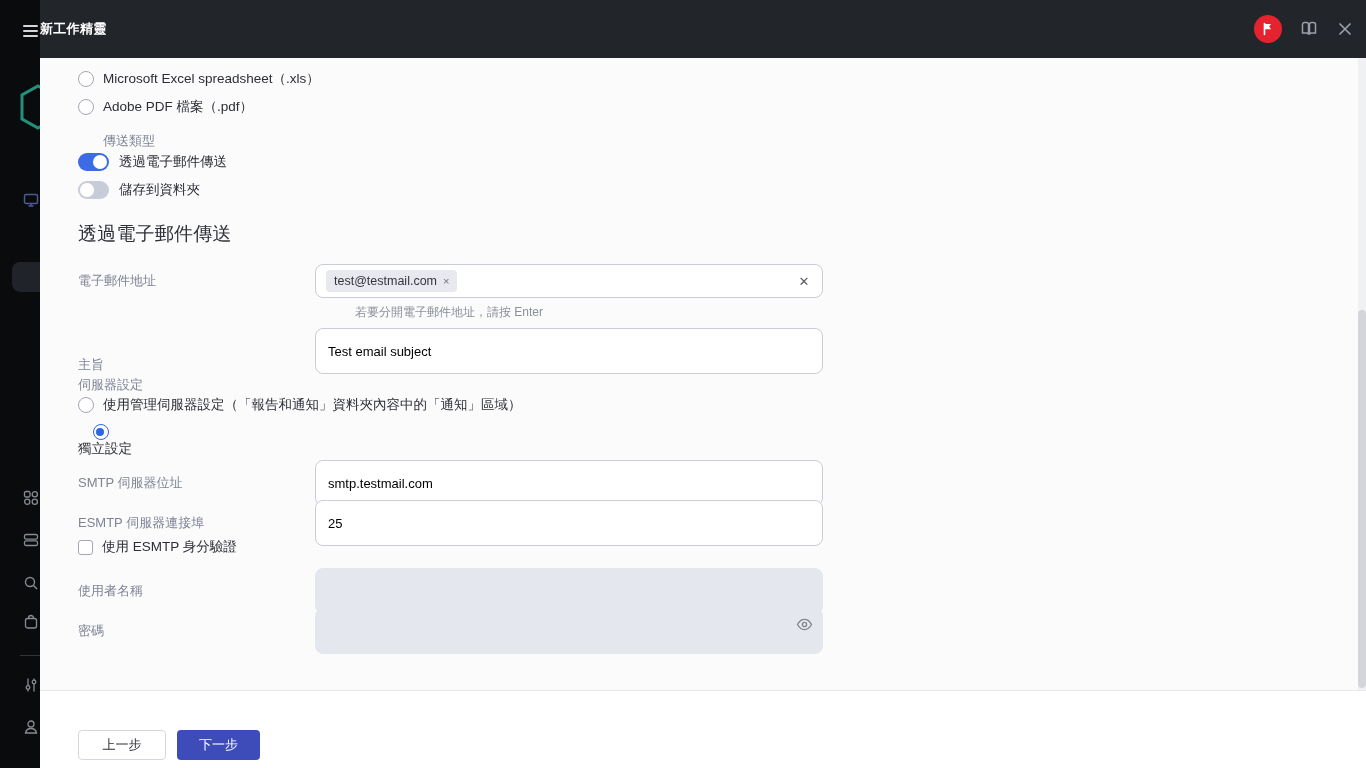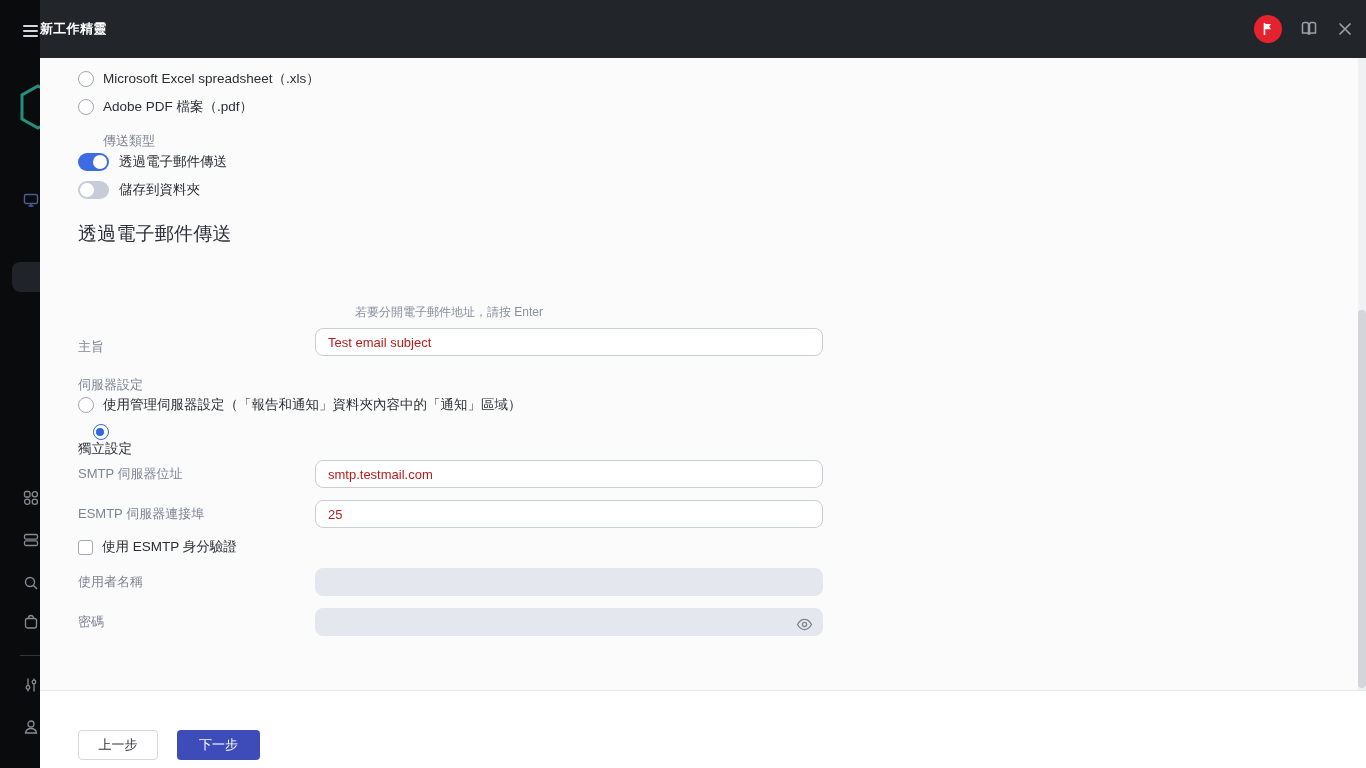--- a/index.html
+++ b/index.html
@@ -60,22 +60,22 @@
   .toggle { width:31px; height:18px; border-radius:9px; margin-right:10px;
     position:relative; flex:0 0 auto; cursor:pointer; }
   .toggle.on  { background:#3d6be3; }
   .toggle.off { background:#c8ccd9; }
   .toggle .knob { position:absolute; top:2px; width:14px; height:14px;
     border-radius:50%; background:#fff; }
   .toggle.on  .knob { right:2px; }
   .toggle.off .knob { left:2px; }
 
   
-  .tinput { width:508px; height:28px; border:1px solid #c9cdd6; border-radius:8px;
-    background:#fff; font-size:13px; color:#b91c1c; padding:0 12px;
+  .tinput { width:508px; height:46px; border:1px solid #c9cdd6; border-radius:8px;
+    background:#fff; font-size:13px; color:#000000; padding:0 12px;
     font-family:"Liberation Sans","DejaVu Sans",sans-serif; outline:none; }
   .tinput.disabled { background:#e5e7ee; border-color:#e5e7ee; }
   .email-box { width:508px; height:34px; border:1px solid #c9cdd6; border-radius:8px;
     background:#fff; display:flex; align-items:center; padding:0 10px; position:relative; }
   .chip { background:#e8e9ef; border-radius:4px; height:22px; display:flex;
     align-items:center; padding:0 8px; font-size:12.5px; color:#33363c; gap:6px; }
   .chip .chip-x { color:#6d7380; font-size:11px; cursor:pointer; line-height:1; }
   .clear-x { position:absolute; right:10px; top:8px; width:16px; height:16px;
     color:#585d66; font-size:13px; display:flex; align-items:center;
     justify-content:center; cursor:pointer; }
@@ -84,21 +84,21 @@
   .eye { position:absolute; right:10px; top:8px; width:17px; height:17px;
     color:#7f848f; cursor:pointer; }
   .eye svg { width:17px; height:17px; }
 
   
   .footer { position:absolute; left:0; bottom:0; width:100%; height:78px;
     background:#ffffff; border-top:1px solid #e7e8eb; }
   .btn { position:absolute; top:39px; height:30px; border-radius:4px; font-size:13px;
     display:flex; align-items:center; justify-content:center; cursor:pointer;
     font-family:"Liberation Sans","DejaVu Sans",sans-serif; }
-  .btn-back { left:38px; width:80px; background:#fff; border:1px solid #d5d7dd; color:#2b2e35; }
+  .btn-back { left:38px; width:88px; background:#fff; border:1px solid #d5d7dd; color:#2b2e35; }
   .btn-next { left:137px; width:83px; background:#3e4cba; border:none; color:#fff; }
 </style>
 </head>
 <body>
 
 <div class="sidebar">
   <div class="burger">
       <span></span>
       <span></span>
       <span></span>
@@ -206,20 +206,30 @@
       <span class="toggle off">
           <span class="knob"></span>
         </span>
       <span class="opt-label">儲存到資料夾</span>
     </div>
 
     <div class="row" style="top:163px;">
       <span class="heading">透過電子郵件傳送</span>
     </div>
 
+    <div class="row field-row" style="top:206px;">
+      <span class="flabel">電子郵件地址</span>
+      <div class="email-box">
+        <span class="chip">
+          <span>test@testmail.com</span>
+          <span class="chip-x">×</span>
+        </span>
+        <span class="clear-x">✕</span>
+      </div>
+    </div>
     <div class="row" style="top:246px; left:315px;">
       <span class="hint">若要分開電子郵件地址，請按 Enter</span>
     </div>
 
     <div class="row field-row" style="top:270px;align-items:flex-end;">
       <span class="flabel">主旨</span>
       <input class="tinput" readonly="" value="Test email subject" style="">
     </div>
 
     <div class="row" style="top:318px;">

